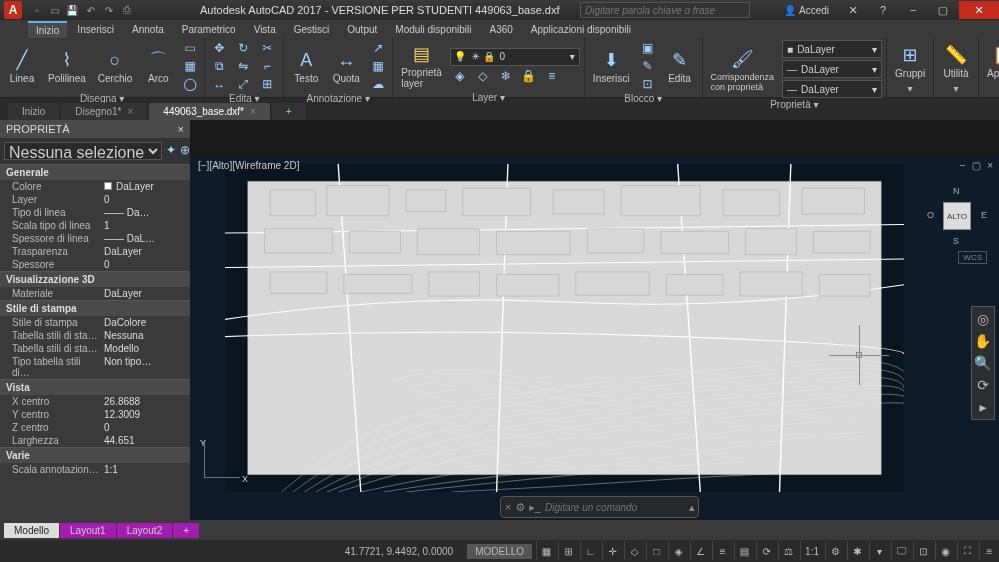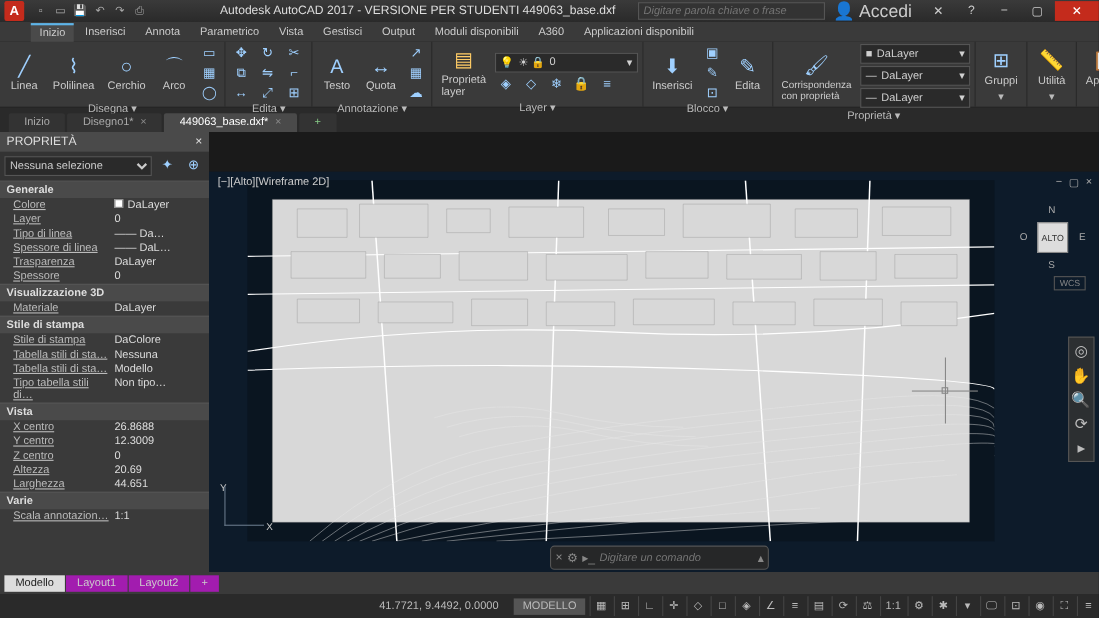--- a/index.html
+++ b/index.html
@@ -8,21 +8,21 @@
 
 .titlebar { height: 20px; background: linear-gradient(#3a3a3a,#2a2a2a); display: flex; align-items: center; position: relative; }
 .app-icon { width: 18px; height: 18px; background: #c42b1c; color: #fff; font-weight: bold; display: flex; align-items: center; justify-content: center; font-size: 12px; margin: 0 4px; border-radius: 2px; }
 .qat { display: flex; gap: 4px; align-items: center; margin-left: 4px; }
 .qat span { width: 14px; height: 14px; display: inline-flex; align-items: center; justify-content: center; color: #aaa; font-size: 10px; }
 .title-text { position: absolute; left: 200px; color: #ddd; font-size: 11px; }
 .title-search { position: absolute; left: 580px; width: 170px; height: 16px; background: #333; border: 1px solid #555; color: #888; font-size: 10px; font-style: italic; padding: 0 4px; }
 .title-right { position: absolute; right: 0; display: flex; align-items: center; gap: 2px; }
 .title-right .btn { width: 28px; height: 18px; display: flex; align-items: center; justify-content: center; color: #ccc; font-size: 11px; }
 .title-right .close { background: #c42b1c; color: #fff; width: 40px; }
-.accedi { color: #ccc; font-size: 16px; margin-right: 8px; }
+.accedi { color: #ccc; font-size: 10px; margin-right: 8px; }
 
 
 .menubar { height: 18px; background: #3a3a3a; display: flex; align-items: center; padding-left: 28px; gap: 2px; font-size: 10px; }
 .menubar .mtab { padding: 2px 8px; color: #ccc; }
 .menubar .mtab.active { background: #4a4a4a; border-top: 2px solid #5eb4e8; }
 
 
 .ribbon { height: 60px; background: #3a3a3a; display: flex; border-bottom: 1px solid #222; }
 .ribbon-group { border-right: 1px solid #2a2a2a; padding: 2px 4px; display: flex; flex-direction: column; }
 .rg-body { display: flex; align-items: center; gap: 4px; flex: 1; }
@@ -42,25 +42,25 @@
 .ftab .x { margin-left: 6px; color: #888; }
 .ftab .plus { color: #8c8; }
 
 
 .main { display: flex; height: 400px; }
 
 
 .props { width: 190px; background: #3a3a3a; display: flex; flex-direction: column; }
 .props-title { background: #4a4a4a; padding: 3px 6px; font-size: 11px; color: #ddd; display: flex; justify-content: space-between; align-items: center; }
 .props-sel { display: flex; padding: 4px; gap: 4px; background: #333; }
-.props-sel select { flex: 1; background: #2a2a2a; color: #ccc; border: 1px solid #555; font-size: 10px; height: 18px; }
+.props-sel select { flex: 1; background: #2a2a2a; color: #ccc; border: 1px solid #555; font-size: 16px; height: 18px; }
 .props-body { flex: 1; overflow-y: auto; }
 .props-cat { background: #4a4a4a; padding: 2px 6px; font-weight: bold; color: #ddd; font-size: 10px; border-top: 1px solid #555; }
 .props-row { display: flex; padding: 1px 0; font-size: 10px; }
-.props-row .pl { width: 100px; padding-left: 12px; color: #bbb; text-decoration: underline; }
+.props-row .pl { width: 100px; padding-left: 12px; color: #bbb; }
 .props-row .pv { flex: 1; color: #ddd; padding-left: 4px; }
 .sw { width: 8px; height: 8px; background: #fff; display: inline-block; margin-right: 4px; border: 1px solid #888; }
 
 
 .canvas-wrap { flex: 1; position: relative; background: #0d1b2a; overflow: hidden; margin-top: 36px; }
 .canvas-label { position: absolute; top: 4px; left: 8px; color: #ccc; font-size: 10px; z-index: 5; }
 .canvas-controls { position: absolute; top: 4px; right: 6px; color: #aaa; font-size: 10px; display: flex; gap: 6px; z-index: 5; }
 .drawing { position: absolute; top: 8px; left: 35px; right: 95px; bottom: 28px; background: #0a1520; }
 .drawing svg { width: 100%; height: 100%; }
 
@@ -320,20 +320,24 @@
         </div>
         <div class="props-row">
           <div class="pl">Layer</div>
           <div class="pv">0</div>
         </div>
         <div class="props-row">
           <div class="pl">Tipo di linea</div>
           <div class="pv">—— Da…</div>
         </div>
         <div class="props-row">
+          <div class="pl">Scala tipo di linea</div>
+          <div class="pv">1</div>
+        </div>
+        <div class="props-row">
           <div class="pl">Spessore di linea</div>
           <div class="pv">—— DaL…</div>
         </div>
         <div class="props-row">
           <div class="pl">Trasparenza</div>
           <div class="pv">DaLayer</div>
         </div>
         <div class="props-row">
           <div class="pl">Spessore</div>
           <div class="pv">0</div>
@@ -365,24 +369,20 @@
           <div class="pl">X centro</div>
           <div class="pv">26.8688</div>
         </div>
         <div class="props-row">
           <div class="pl">Y centro</div>
           <div class="pv">12.3009</div>
         </div>
         <div class="props-row">
           <div class="pl">Z centro</div>
           <div class="pv">0</div>
-        </div>
-        <div class="props-row">
-          <div class="pl">Altezza</div>
-          <div class="pv">20.69</div>
         </div>
         <div class="props-row">
           <div class="pl">Larghezza</div>
           <div class="pv">44.651</div>
         </div>
         <div class="props-cat">Varie</div>
         <div class="props-row">
           <div class="pl">Scala annotazion…</div>
           <div class="pv">1:1</div>
         </div>

